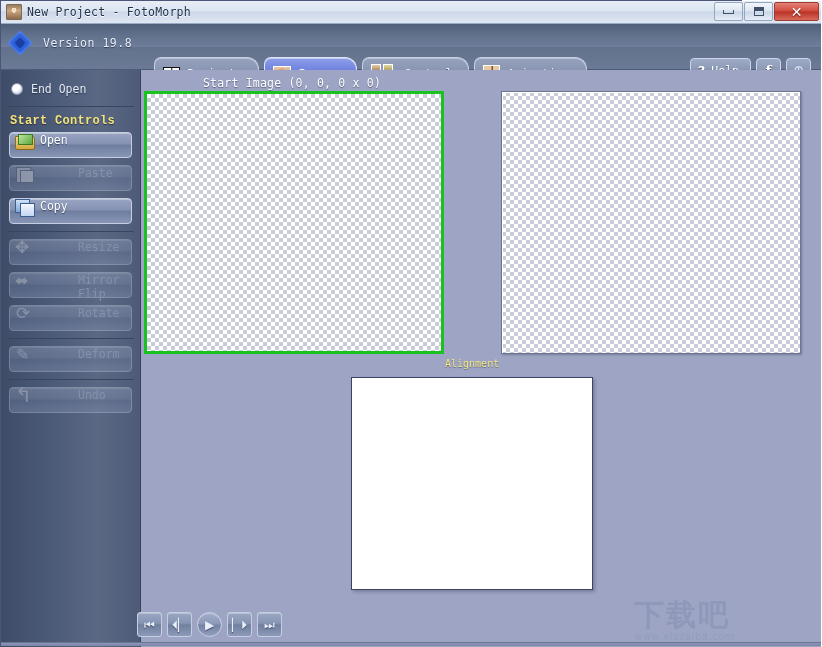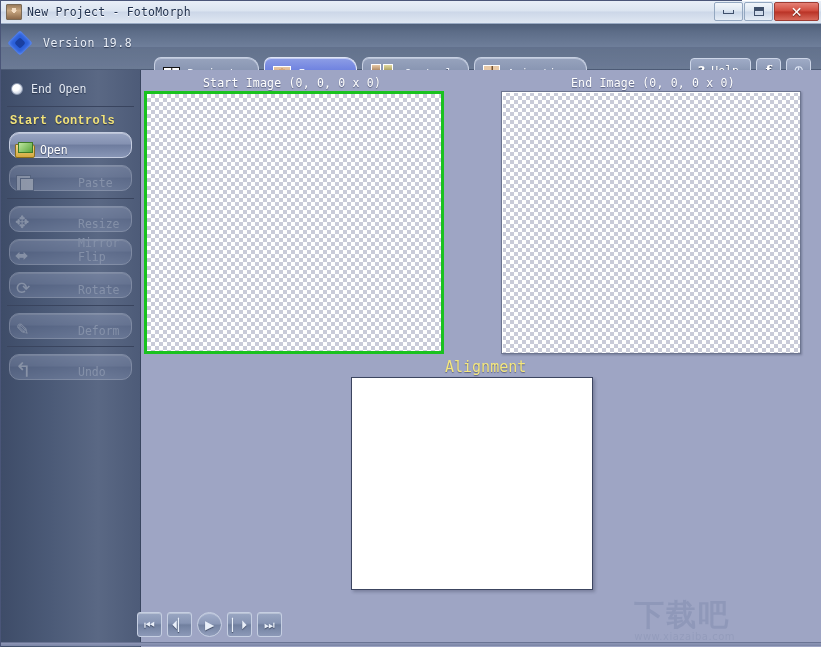--- a/index.html
+++ b/index.html
@@ -171,23 +171,23 @@
                  text-shadow:0 1px 1px #29344a; }
   .divider { height:1px; margin: 7px 6px; background: linear-gradient(to right, #8e9ab4, #6a7694 70%, transparent);
              border-top: 1px solid #39445e; }
   .section-title {
     color:#f2e37a; font-size:12px; font-weight:bold; letter-spacing:.3px;
     font-family:Liberation Mono, monospace; padding-left: 9px; margin-bottom: 4px;
     text-shadow: 0 1px 1px #2b3245;
   }
   .sbtn {
     position: relative; height: 26px; margin: 0 8px 7px 8px;
-    border: 1px solid #c5cde0; border-radius: 10px;
+    border: 1px solid #c5cde0; border-radius: 4px;
     background: linear-gradient(to bottom,#98a4c2 0%,#8592b2 44%,#6f7d9f 52%,#8896b6 100%);
-    display: flex; align-items: flex-end; gap: 6px; padding-left: 5px;
+    display: flex; align-items: flex-start; gap: 6px; padding-left: 5px;
     box-shadow: inset 0 1px 0 rgba(255,255,255,.35);
   }
   .sbtn .lbl {
     color:#ffffff; font-size:11.5px; font-family:"DejaVu Sans Mono", monospace;
     text-shadow: 0 1px 1px #3a4considered;
     text-shadow: 0 1px 1px #3a455f;
   }
   .sbtn.disabled { opacity: .40; gap: 44px; }
   .sbtn.disabled .lbl { color:#c9d2e4; text-shadow:none; }
   .bicon { width: 19px; height: 16px; flex:none; position: relative; }
@@ -237,21 +237,21 @@
     background-color: #fff;
     background-image:
       linear-gradient(45deg,#c9cbd8 25%,transparent 25%,transparent 75%,#c9cbd8 75%),
       linear-gradient(45deg,#c9cbd8 25%,transparent 25%,transparent 75%,#c9cbd8 75%);
     background-size: 8px 8px;
     background-position: 0 0, 4px 4px;
   }
   #start-canvas { border: 3px solid #19c21f; }
   #end-canvas  { border: 1px solid #6d7590; box-shadow: inset 1px 1px 0 #fff, 1px 1px 2px rgba(40,48,70,.35); }
   .align-label {
-    position: absolute; font-size: 15px; color:#f4e77e; font-family:"DejaVu Sans Mono", monospace;
+    position: absolute; font-size: 10px; color:#f4e77e; font-family:"DejaVu Sans Mono", monospace;
     text-shadow: 0 1px 1px #5e6484;
   }
   #align-box {
     position: absolute; background:#fff; border:1px solid #3c4560;
     box-shadow: 2px 2px 3px rgba(40,48,70,.30);
   }
 
   
   .transport { position:absolute; left: 136px; top: 611px; display: flex; gap: 5px; }
   .tbtn {
@@ -365,20 +365,24 @@
     <div class="section-title">Start Controls</div>
 
     <div class="sbtn">
       <span class="bicon ic-open"></span>
       <span class="lbl">Open</span>
     </div>
     <div class="sbtn disabled">
       <span class="bicon ic-paste"></span>
       <span class="lbl">Paste</span>
     </div>
+    <div class="sbtn">
+      <span class="bicon ic-copy"></span>
+      <span class="lbl">Copy</span>
+    </div>
 
     <div class="divider"></div>
 
     <div class="sbtn disabled">
       <span class="bicon ic-resize"></span>
       <span class="lbl">Resize</span>
     </div>
     <div class="sbtn disabled">
       <span class="bicon ic-mirror"></span>
       <span class="lbl">Mirror Flip</span>
@@ -399,21 +403,20 @@
 
     <div class="sbtn disabled">
       <span class="bicon ic-undo"></span>
       <span class="lbl">Undo</span>
     </div>
   </div>
 
   <div class="main">
 
     <div class="panel-caption" style="left:62px; top:6px;">Start Image (0, 0, 0 x 0)</div>
-    <div class="panel-caption" style="left:430px; top:6px;">End Image (0, 0, 0 x 0)</div>
 
     <div id="start-canvas" class="checker" style="left:3px; top:21px; width:300px; height:263px;"></div>
 
     <div id="end-canvas" class="checker" style="left:360px; top:21px; width:300px; height:263px;"></div>
 
     <div class="align-label" style="left:304px; top:288px;">Alignment</div>
 
     <div id="align-box" style="left:210px; top:307px; width:242px; height:213px;"></div>
   </div>
 

